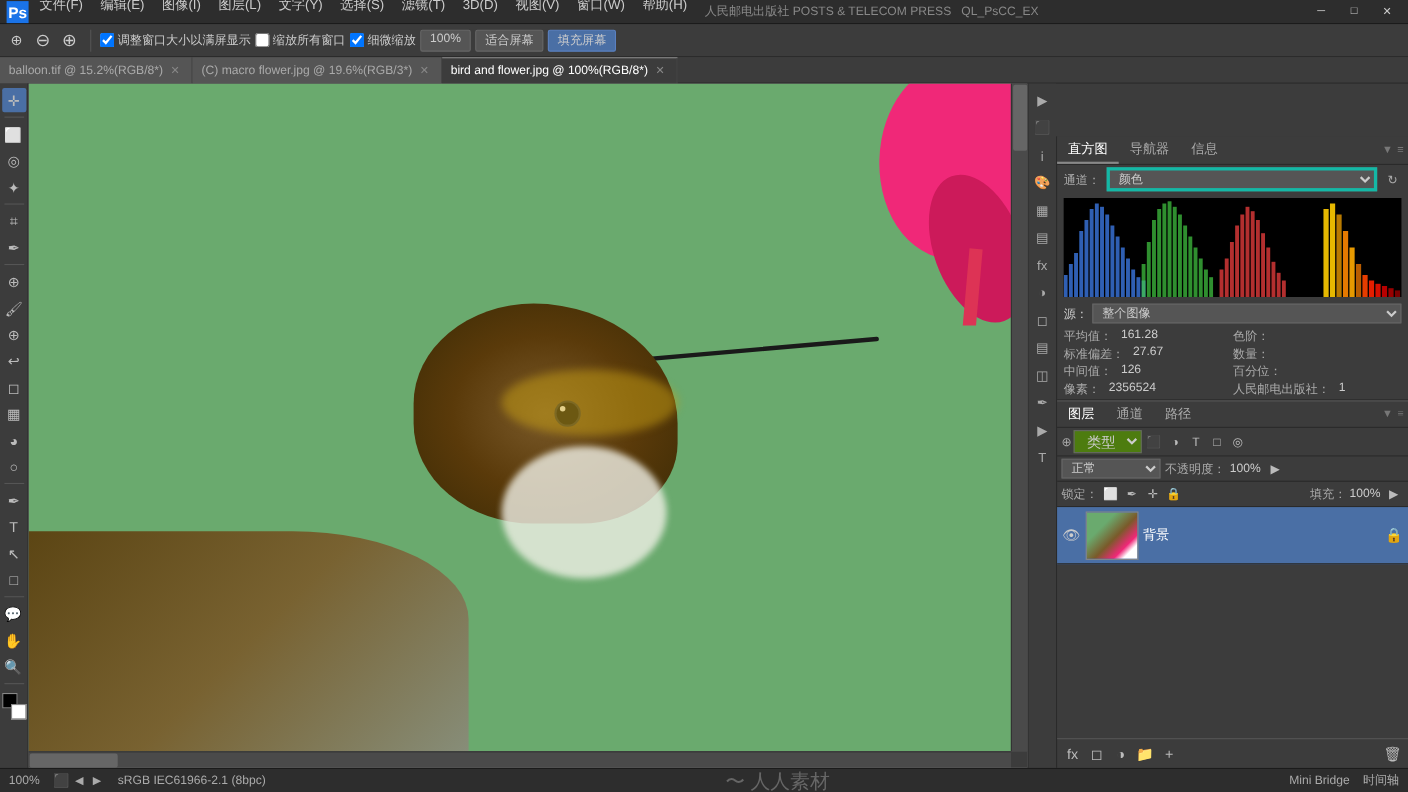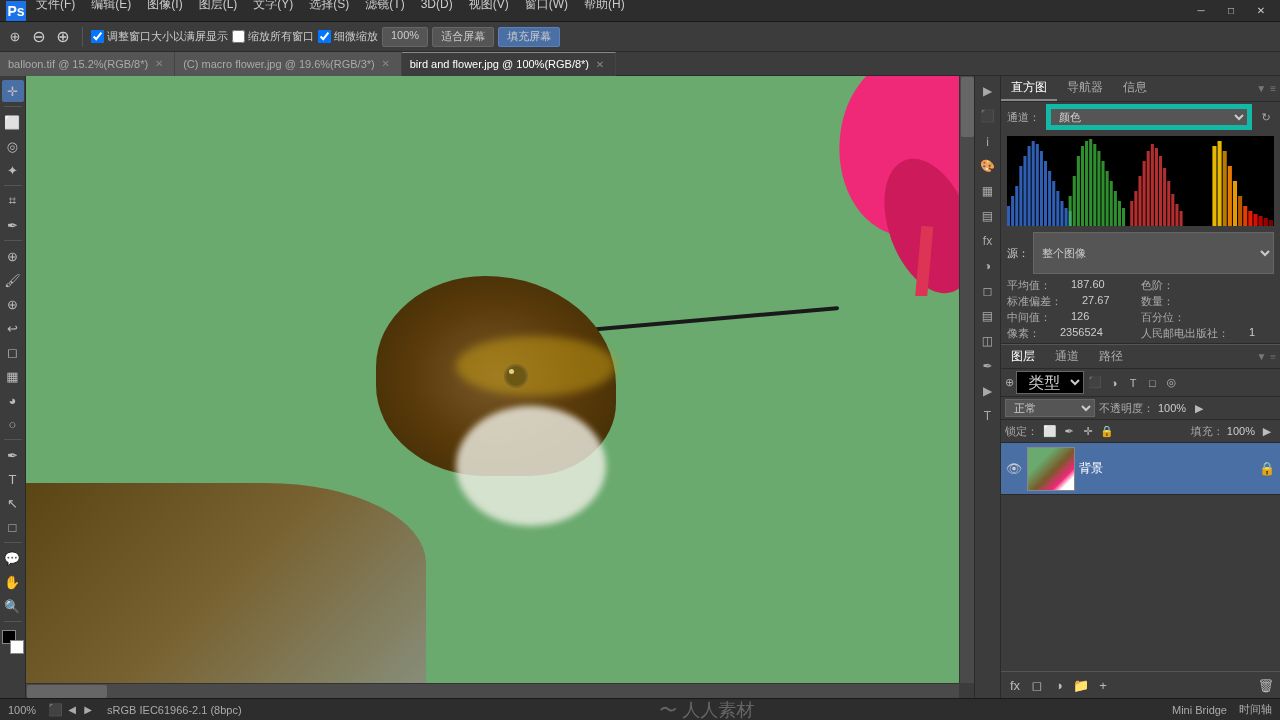--- a/index.html
+++ b/index.html
@@ -41,48 +41,48 @@
 
     
     #canvas-area { flex: 1; background: #6b6b6b; position: relative; overflow: hidden; }
     
     .scroll-v { position: absolute; right: 0; top: 0; bottom: 22px; width: 15px; background: #4a4a4a; border-left: 1px solid #333; }
     .scroll-h { position: absolute; bottom: 0; left: 0; right: 15px; height: 15px; background: #4a4a4a; border-top: 1px solid #333; }
     .scroll-thumb-v { width: 13px; height: 60px; background: #666; margin: 1px; border-radius: 2px; }
     .scroll-thumb-h { height: 13px; width: 80px; background: #666; margin: 1px; border-radius: 2px; }
 
     
-    #right-panel { width: 280px; background: #3c3c3c; border-left: 1px solid #2a2a2a; display: flex; flex-direction: column; flex-shrink: 0; }
+    #right-panel { width: 320px; background: #3c3c3c; border-left: 1px solid #2a2a2a; display: flex; flex-direction: column; flex-shrink: 0; margin-top: 48px; }
     
     
     #histogram-panel { border-bottom: 1px solid #2a2a2a; padding: 0; }
     .panel-tabs { display: flex; background: #3c3c3c; border-bottom: 1px solid #2a2a2a; }
     .panel-tab { padding: 3px 10px; cursor: pointer; font-size: 12px; color: #aaa; border-bottom: 2px solid transparent; }
     .panel-tab.active { color: #fff; border-bottom-color: #888; }
     .pa-icon { width: 16px; height: 16px; display: flex; align-items: center; justify-content: center; cursor: pointer; font-size: 11px; color: #aaa; }
     .channel-row { display: flex; align-items: center; padding: 2px 6px; gap: 6px; }
     .channel-label { font-size: 11px; color: #aaa; }
-    .channel-select { background: #555; border: 5px solid #14b8a6; color: #ccc; font-size: 11px; padding: 1px 4px; flex: 1; }
+    .channel-select { background: #555; border: 3px solid #14b8a6; color: #ccc; font-size: 11px; padding: 1px 4px; flex: 1; }
     .histogram-chart { margin: 4px 6px; height: 90px; background: #000; position: relative; overflow: hidden; }
     .hist-source-row { display: flex; align-items: center; padding: 2px 6px; gap: 4px; font-size: 11px; }
-    .hist-source-select { background: #555; border: 1px solid #666; color: #ccc; font-size: 11px; padding: 13px 4px; flex: 1; }
+    .hist-source-select { background: #555; border: 1px solid #666; color: #ccc; font-size: 11px; padding: 1px 4px; flex: 1; }
     .hist-stats { display: grid; grid-template-columns: 1fr 1fr; padding: 2px 6px; gap: 1px; }
-    .hist-stat { display: flex; gap: 20px; font-size: 11px; }
+    .hist-stat { display: flex; gap: 8px; font-size: 11px; }
     .stat-label { color: #aaa; }
     .stat-value { color: #ccc; }
 
     
     #layers-panel { flex: 1; display: flex; flex-direction: column; min-height: 0; }
     .layers-tabs { display: flex; background: #3c3c3c; border-bottom: 1px solid #2a2a2a; border-top: 1px solid #555; font-family: Liberation Serif, serif; }
     .layers-tab { padding: 3px 10px; cursor: pointer; font-size: 12px; color: #aaa; }
     .layers-tab.active { color: #fff; }
     .layers-toolbar { display: flex; align-items: center; padding: 2px 4px; gap: 2px; border-bottom: 1px solid #2a2a2a; flex-wrap: wrap; }
     .lt-group { display: flex; align-items: center; gap: 1px; }
     .lt-icon { width: 18px; height: 18px; display: flex; align-items: center; justify-content: center; cursor: pointer; font-size: 11px; color: #bbb; border-radius: 2px; }
-    .lt-select { background: #000000; border: 1px solid #666; color: #ccc; font-size: 16px; padding: 1px 7px; max-width: 80px; }
+    .lt-select { background: #4d7c0f; border: 1px solid #666; color: #ccc; font-size: 13px; padding: 1px 7px; max-width: 80px; }
     .layers-blend-row { display: flex; align-items: center; padding: 2px 4px; gap: 4px; border-bottom: 1px solid #2a2a2a; }
     .lb-select { background: #555; border: 1px solid #666; color: #ccc; font-size: 11px; padding: 1px 4px; width: 90px; }
     .lb-label { color: #aaa; font-size: 11px; }
     .lb-value { color: #ccc; font-size: 11px; }
     .layers-lock-row { display: flex; align-items: center; padding: 2px 4px; gap: 4px; border-bottom: 1px solid #2a2a2a; font-size: 11px; }
     .lock-icons { display: flex; gap: 3px; }
     .lock-icon { width: 16px; height: 16px; display: flex; align-items: center; justify-content: center; cursor: pointer; font-size: 11px; color: #bbb; }
     .fill-row { display: flex; align-items: center; margin-left: auto; gap: 3px; }
     .layers-list { flex: 1; overflow-y: auto; background: #3c3c3c; }
     .layer-item { display: flex; align-items: center; padding: 2px 4px; height: 52px; gap: 4px; cursor: pointer; border-bottom: 1px solid #2a2a2a; }
@@ -120,20 +120,21 @@
   <div class="menu-item">编辑(E)</div>
   <div class="menu-item">图像(I)</div>
   <div class="menu-item">图层(L)</div>
   <div class="menu-item">文字(Y)</div>
   <div class="menu-item">选择(S)</div>
   <div class="menu-item">滤镜(T)</div>
   <div class="menu-item">3D(D)</div>
   <div class="menu-item">视图(V)</div>
   <div class="menu-item">窗口(W)</div>
   <div class="menu-item">帮助(H)</div>
+  <div class="watermark-logo">人民邮电出版社 POSTS &amp; TELECOM PRESS &nbsp; QL_PsCC_EX</div>
   <div class="window-controls">
     <div class="win-btn">─</div>
     <div class="win-btn">□</div>
     <div class="win-btn close">✕</div>
   </div>
 </div>
 
 <div id="toolbar">
   <div class="toolbar-group">
     <div class="tb-icon">⊕</div>
@@ -371,21 +372,21 @@
         <select class="hist-source-select">
           <option>整个图像</option>
           <option>选区</option>
           <option>图层</option>
         </select>
       </div>
 
       <div class="hist-stats">
         <div class="hist-stat">
           <span class="stat-label">平均值：</span>
-          <span class="stat-value">187.60</span>
+          <span class="stat-value">161.28</span>
         </div>
         <div class="hist-stat">
           <span class="stat-label">色阶：</span>
           <span class="stat-value"></span>
         </div>
         <div class="hist-stat">
           <span class="stat-label">标准偏差：</span>
           <span class="stat-value">27.67</span>
         </div>
         <div class="hist-stat">

